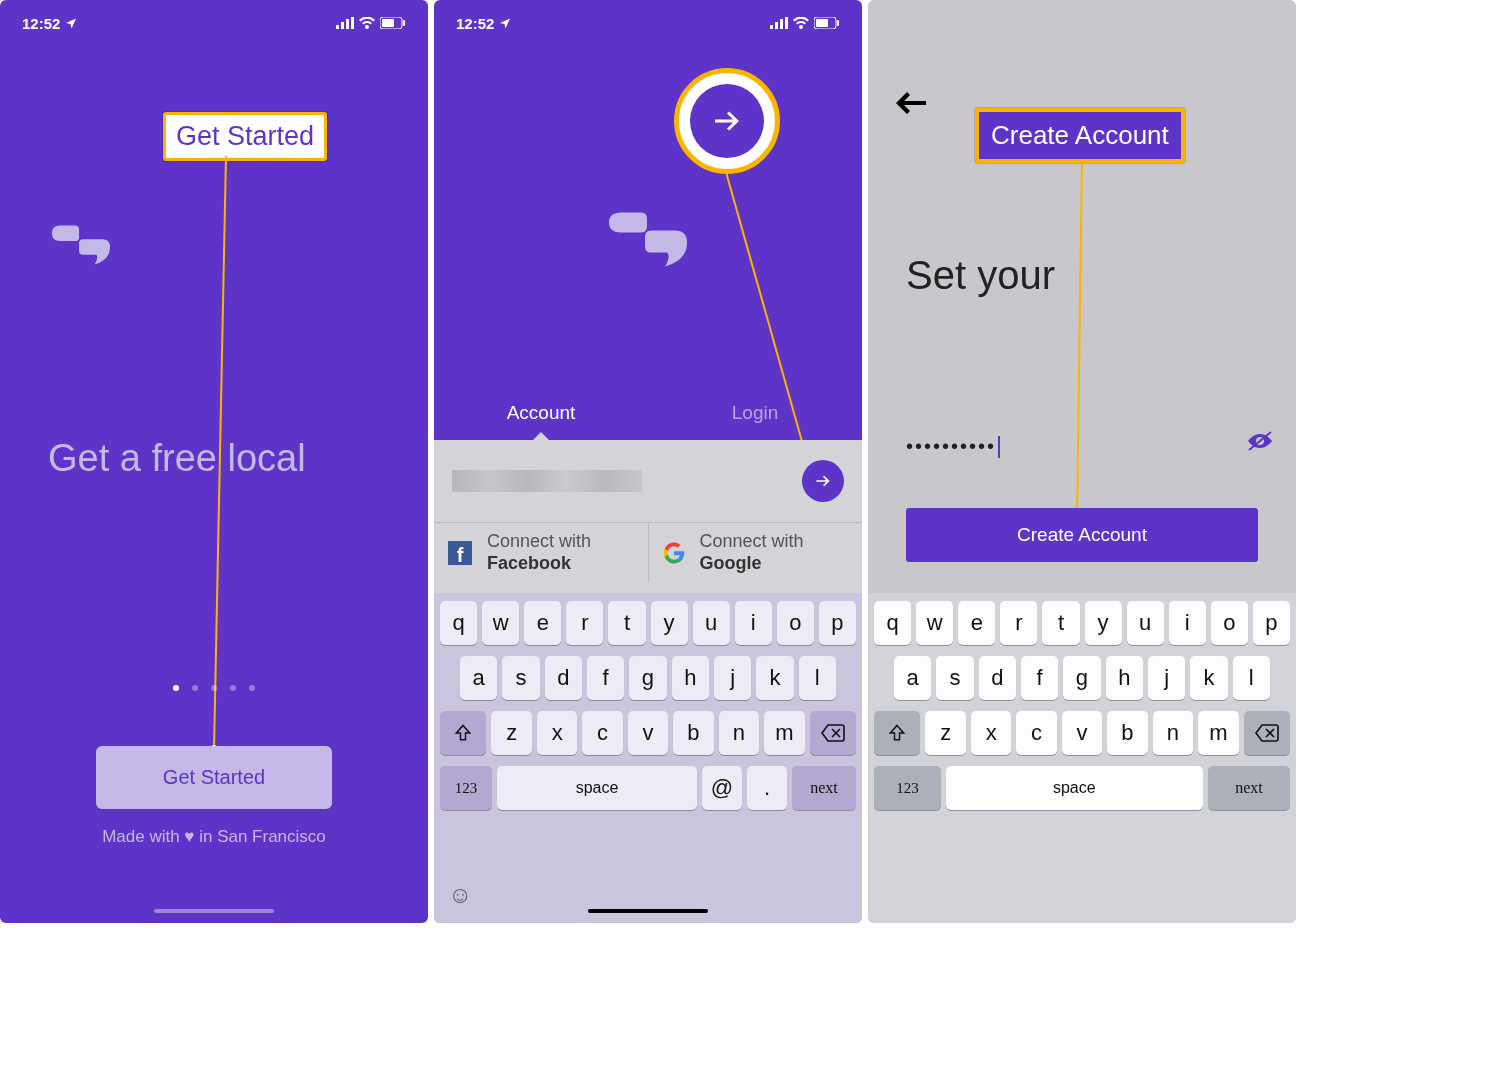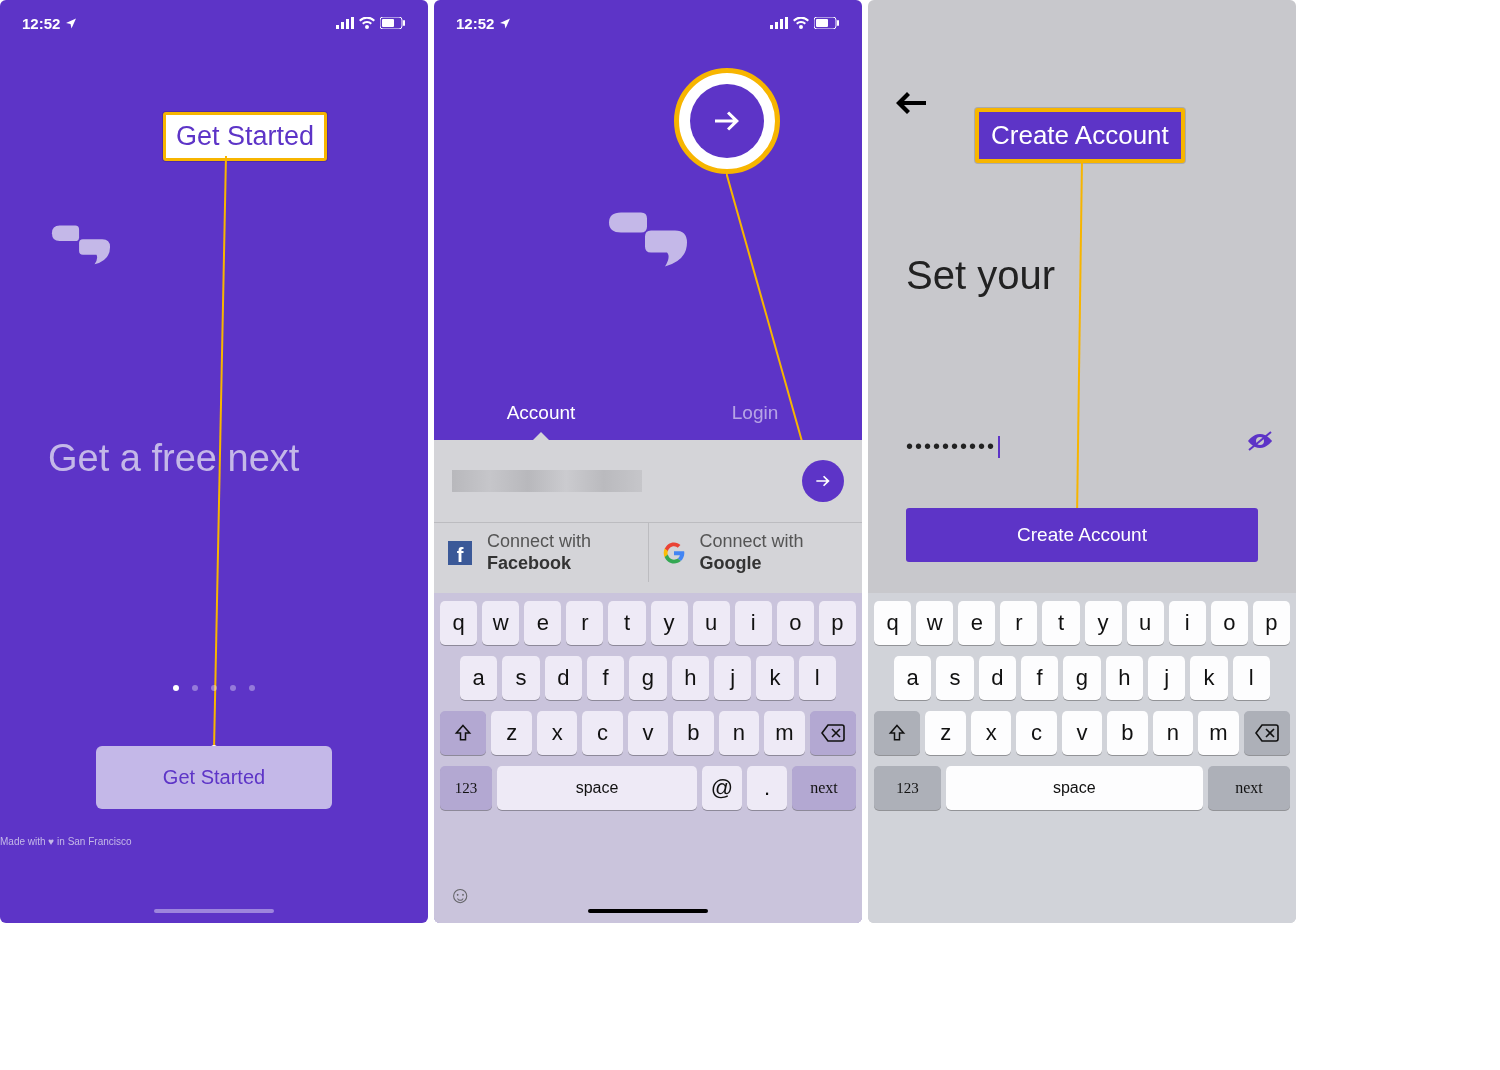--- a/index.html
+++ b/index.html
@@ -76,23 +76,23 @@
     background: #c4b8e8;
     color: #5d34c7;
     font-size: 20px;
     font-weight: 500;
     border-radius: 6px;
     display: flex; align-items: center; justify-content: center;
   }
   .made-with {
     position: absolute;
     bottom: 76px; left: 0; right: 0;
-    text-align: left;
+    text-align: center;
     color: #c4b8e8;
-    font-size: 10px;
+    font-size: 17px;
   }
   .home-indicator {
     position: absolute;
     bottom: 10px; left: 50%;
     transform: translateX(-50%);
     width: 120px; height: 4px;
     border-radius: 3px;
   }
   .phone1 .home-indicator { background: rgba(255,255,255,0.4); }
   .phone2 .home-indicator { background: #000; }
@@ -339,21 +339,21 @@
     <line x1="68" y1="0" x2="56" y2="594" class="hl-line"></line>
   </svg>
   <div class="hl-dot" style="top:745px;left:209px"></div>
 
   <svg class="hero-icon" viewBox="0 0 64 50">
     <path fill="currentColor" d="M10 6 Q2 6 2 14 Q2 22 10 22 L26 22 Q30 22 30 18 L30 10 Q30 6 26 6 Z"></path>
     <path fill="currentColor" d="M54 20 Q62 20 62 28 Q62 42 46 46 Q50 40 48 36 L34 36 Q30 36 30 32 L30 24 Q30 20 34 20 Z"></path>
   </svg>
 
   <div class="hero-text">
-    <div>Get a free next</div>
+    <div>Get a free local</div>
   </div>
 
   <div class="page-dots">
     <span class="active"></span>
       <span></span>
       <span></span>
       <span></span>
       <span></span>
   </div>
 

